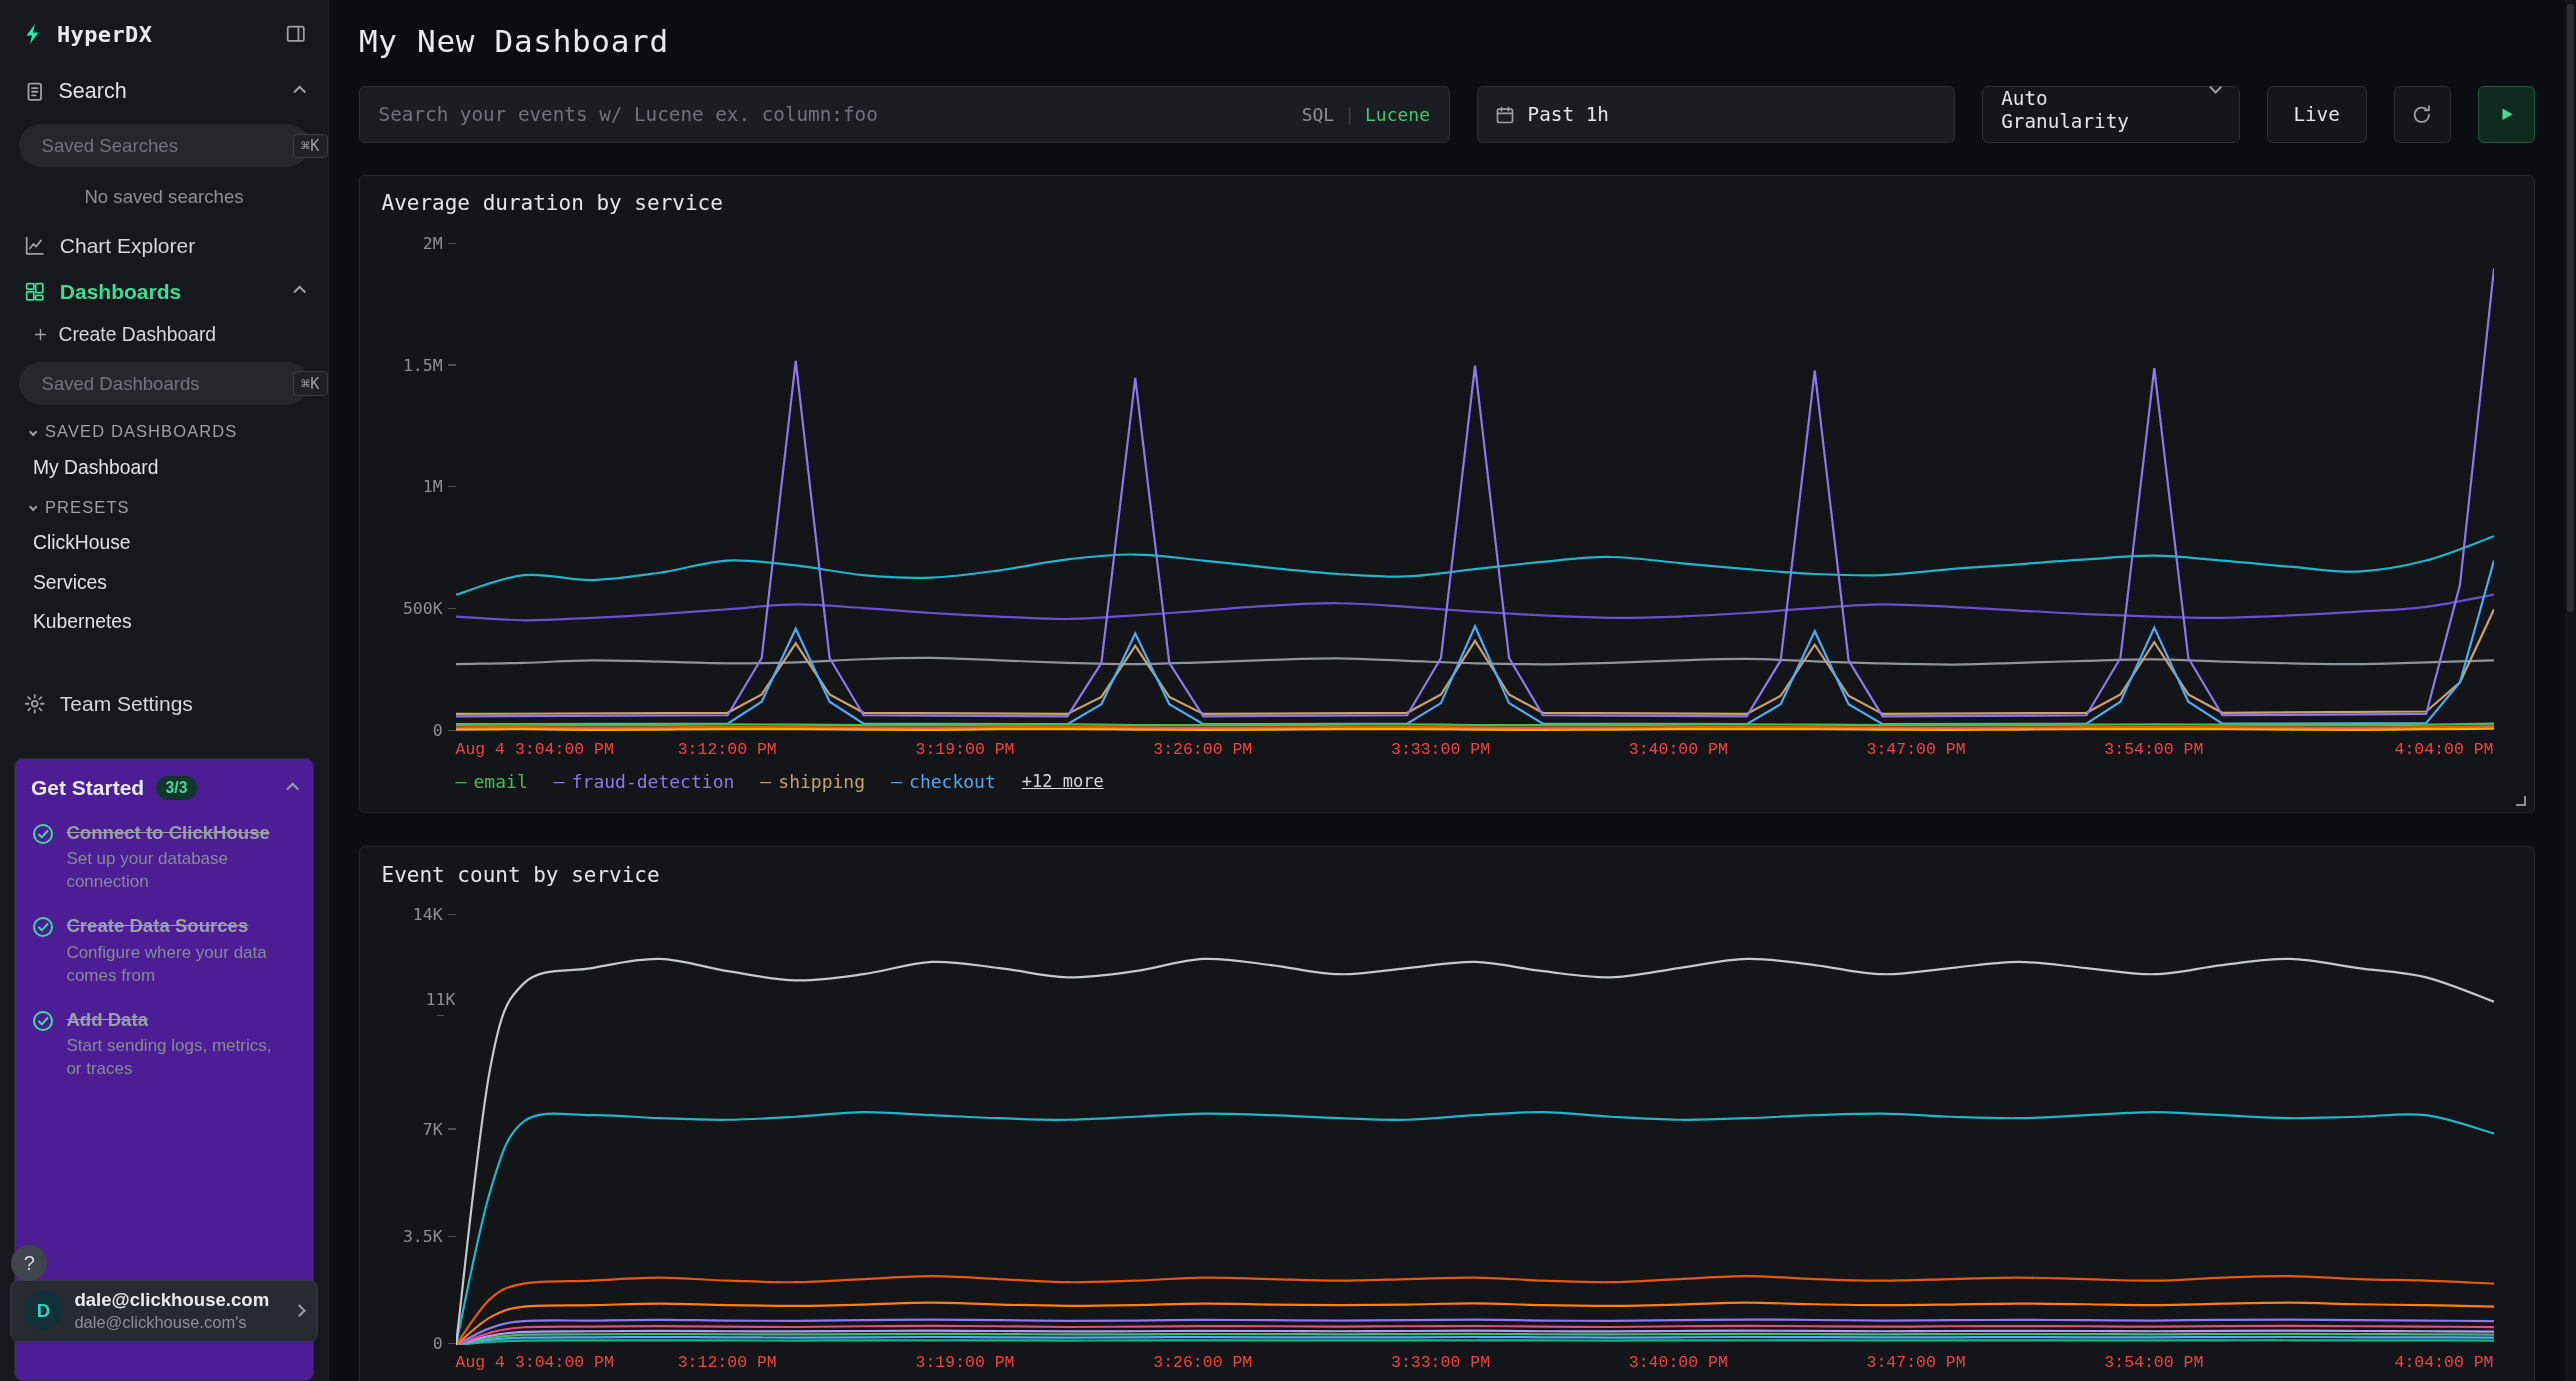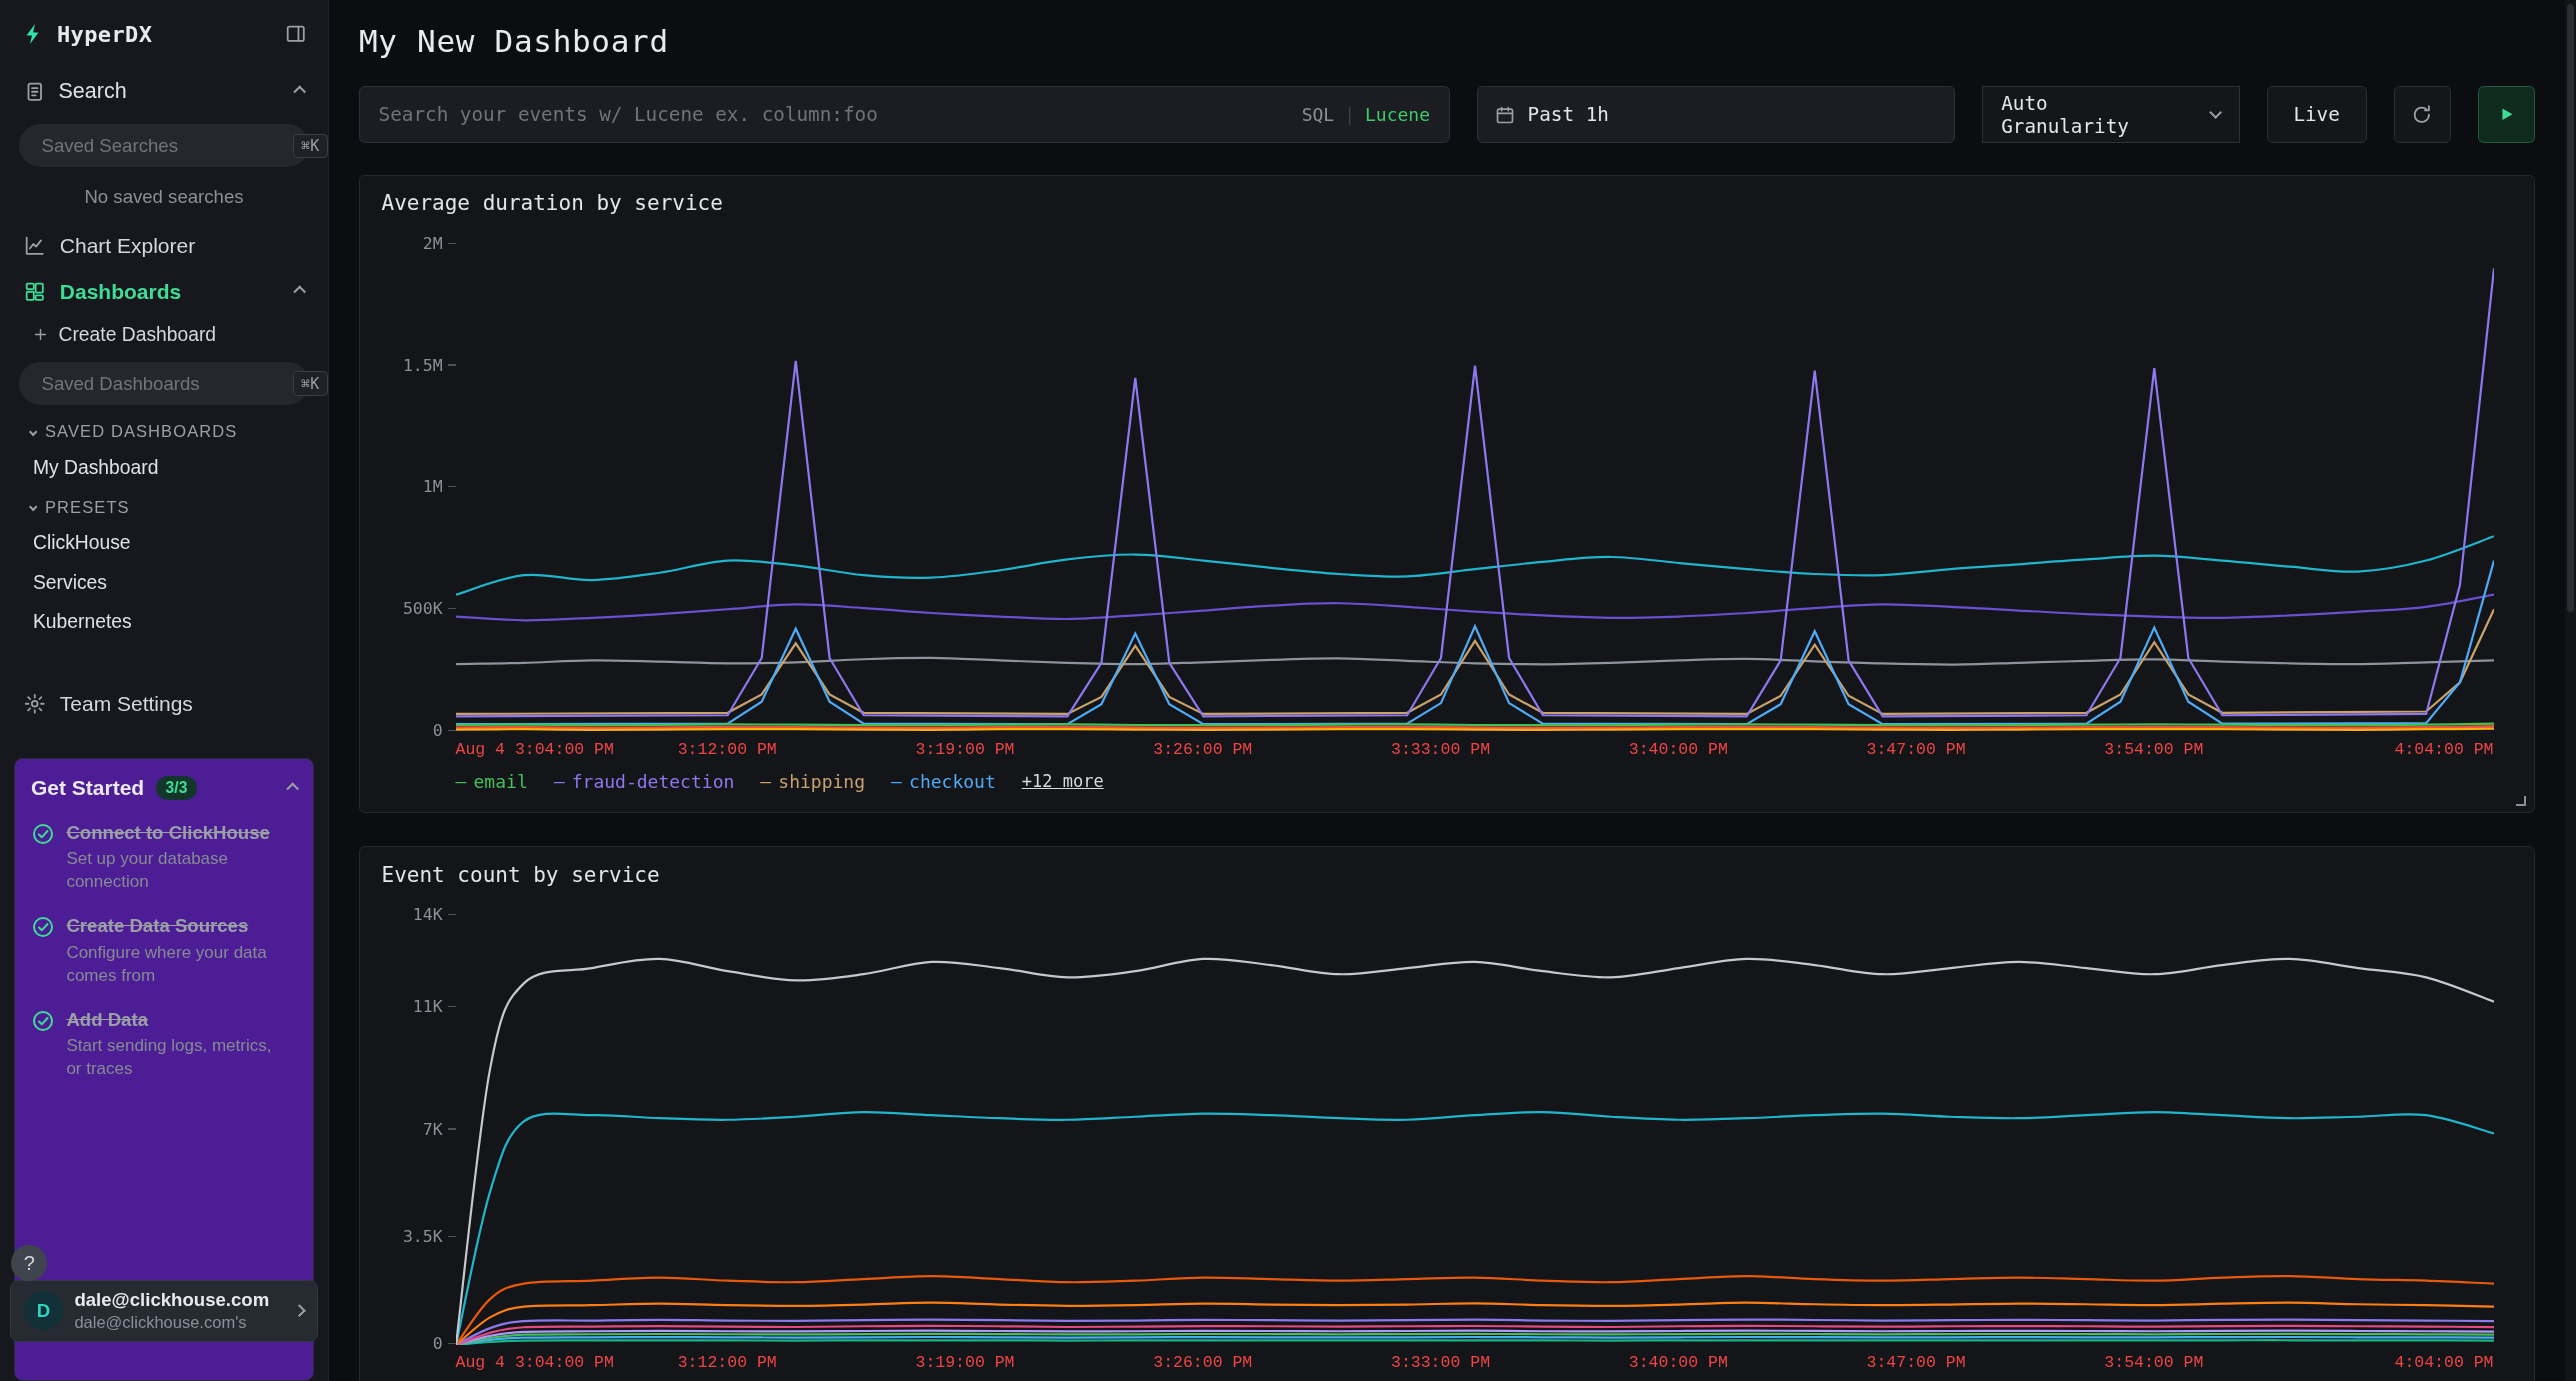--- a/index.html
+++ b/index.html
@@ -61,22 +61,22 @@
   .toolbar{display:flex;gap:27px;margin-top:27px;height:57px;align-items:stretch}
   .search-box{flex:1;background:var(--input);border:0.7px solid var(--input-border);border-radius:5.7px;
     display:flex;align-items:center;padding:0 18.6px;gap:11.4px}
   .search-box input{flex:1;background:transparent;border:0;outline:none;color:#d5d8dc;
     font-family:"DejaVu Sans Mono",monospace;font-size:19.3px}
   .search-box input::placeholder{color:#6f747c}
   .lang{display:flex;align-items:center;gap:10px;font-family:"DejaVu Sans Mono",monospace;font-size:18px}
   .lang .sql{color:#8b9097}.lang .div{color:#3c4046}.lang .lucene{color:#3fca6b}
   .time-box{width:478px;background:var(--input);border:0.7px solid var(--input-border);border-radius:5.7px;
     display:flex;align-items:center;gap:13px;padding:0 17px;font-family:"DejaVu Sans Mono",monospace;font-size:19.3px;color:#e3e5e8;cursor:pointer}
-  .gran-box{width:258px;background:#15161a;border:0.7px solid var(--input-border);border-radius:0;
-    display:flex;align-items:center;gap:13px;padding:0 18.6px;font-family:"DejaVu Sans Mono",monospace;font-size:19.3px;color:#e3e5e8;cursor:pointer}
+  .gran-box{width:258px;background:#15161a;border:0.7px solid var(--input-border);border-radius:6px;
+    display:flex;gap:13px;padding:0 18.6px;font-family:"DejaVu Sans Mono",monospace;font-size:19.3px;color:#e3e5e8;cursor:pointer}
   .gran-box .spacer{flex:1}
   .btn{background:#15161a;border:0.7px solid var(--input-border);border-radius:5.7px;display:flex;
     align-items:center;justify-content:center;font-family:"DejaVu Sans Mono",monospace;font-size:19.3px;color:#e3e5e8;cursor:pointer}
   .btn.live{width:100px}
   .btn.sq{width:57px}
   .btn.play{width:57px;background:#0f2b1e;border-color:#245a40}
 
   .panel{position:relative;background:var(--panel);border:0.7px solid var(--panel-border);border-radius:5.7px;
     margin-top:31.5px;padding:15.7px 21.5px 10px}
   .panel.second{margin-top:33px;height:716px}
@@ -376,21 +376,21 @@
               <i></i>
             </div>
             <div class="y-tick" style="bottom: calc(25% - 8.6px);">
               <span>3.5K</span>
               <i></i>
             </div>
             <div class="y-tick" style="bottom: calc(50% - 8.6px);">
               <span>7K</span>
               <i></i>
             </div>
-            <div class="y-tick" style="bottom: calc(78.5714% - 8.6px);">
+            <div class="y-tick" style="bottom: calc(78.5714% - 8.6px); flex-direction: column;">
               <span>11K</span>
               <i></i>
             </div>
             <div class="y-tick" style="bottom: calc(100% - 8.6px);">
               <span>14K</span>
               <i></i>
             </div>
           </div>
         <div class="plot">
             <svg preserveAspectRatio="none" viewBox="0 0 1000 300">

